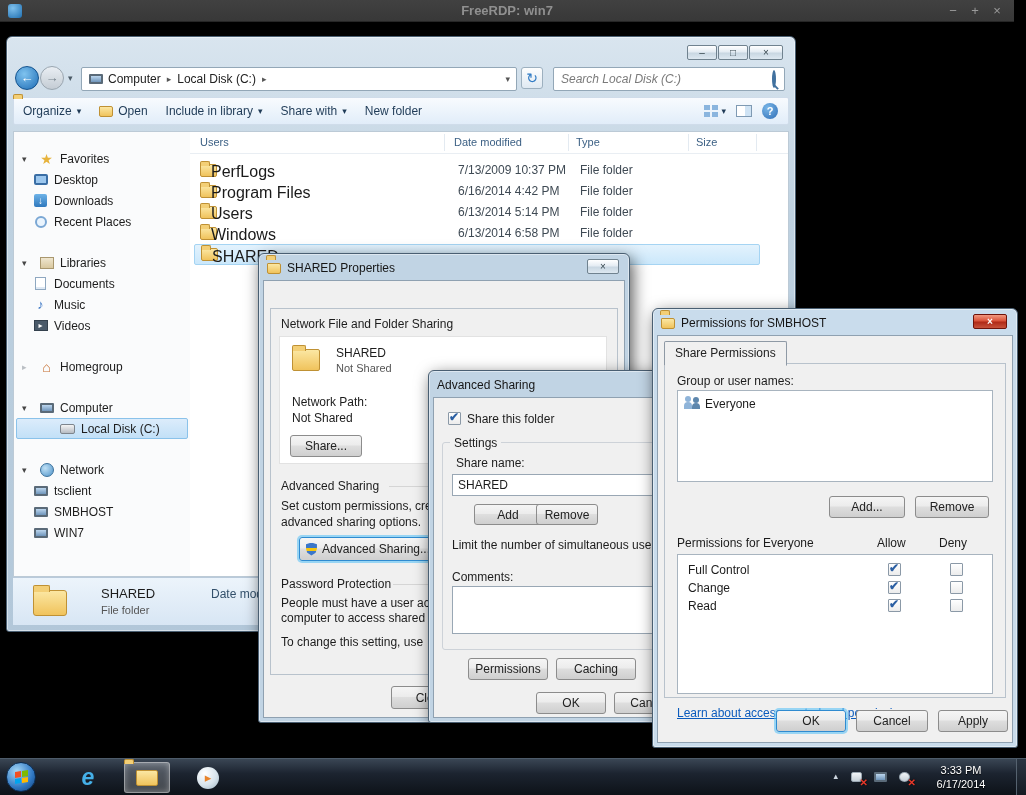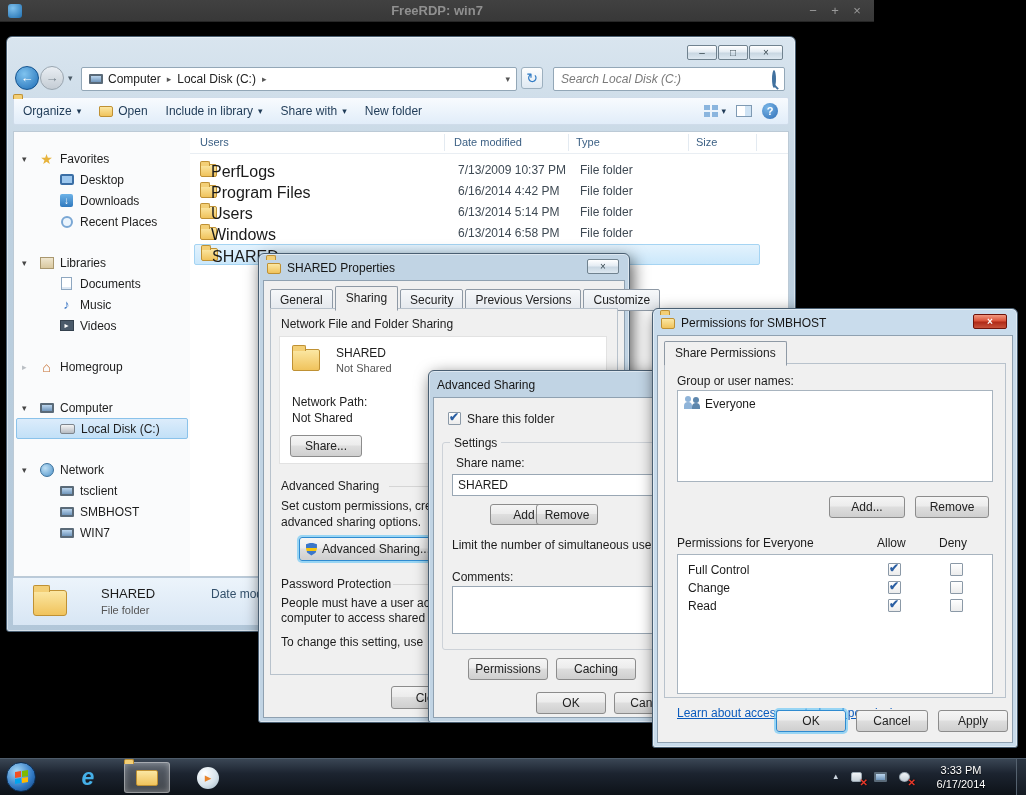--- a/index.html
+++ b/index.html
@@ -1,20 +1,20 @@
 <!DOCTYPE html>
 <html><head>
 <meta charset="utf-8">
 <style>
   *{margin:0;padding:0;box-sizing:border-box}
   body{font-family:"Liberation Sans",sans-serif;background:#222}
   #screen{position:relative;width:1026px;height:795px;background:#000;overflow:hidden}
 
   
-  #frdp{position:absolute;left:0;top:0;width:874px;height:22px;background:linear-gradient(#414141,#383838);border-bottom:1px solid #262626}
+  #frdp{position:absolute;left:0;top:0;width:1014px;height:22px;background:linear-gradient(#414141,#383838);border-bottom:1px solid #262626}
   #frdp .logo{position:absolute;left:8px;top:4px;width:14px;height:14px;border-radius:3px;background:radial-gradient(circle at 35% 30%,#7fc0ec,#1f6fb0)}
   #frdp .t{position:absolute;left:0;right:0;top:3px;text-align:center;font-size:13px;font-weight:bold;color:#909090}
   #frdp .c{position:absolute;top:2px;width:18px;height:18px;color:#9a9a9a;font-size:13px;text-align:center;line-height:18px}
 
   
   .glass{position:absolute;background:#c1d4e4;border:1px solid #4a5f72;border-radius:6px 6px 3px 3px;box-shadow:3px 5px 16px rgba(0,0,0,.65),inset 0 0 0 1px rgba(255,255,255,.45)}
   .dlg-title{position:absolute;left:8px;top:5px;height:18px;display:flex;align-items:center;gap:6px;font-size:12px;color:#161616;white-space:nowrap}
   .body{position:absolute;left:4px;right:4px;top:26px;bottom:4px;background:#f0f0f0;border:1px solid #8fa1b1}
   .capbtn{position:absolute;height:15px;border:1px solid #70828f;border-radius:2px;background:linear-gradient(#ffffff,#e4ecf3 45%,#c9d7e2 55%,#dde8f1);color:#37474f;font-size:10px;text-align:center;line-height:13px}
   .capbtn.red{background:linear-gradient(#f2987f,#d9533a 45%,#b02a17 55%,#c6523b);border-color:#6e130a;color:#fff;font-weight:bold}
@@ -42,21 +42,21 @@
   #explorer{left:6px;top:36px;width:790px;height:596px;z-index:10;background:linear-gradient(#d9e5ef,#bed1e0 30%,#b2c7d9)}
   .addr{position:absolute;top:30px;height:24px;background:#fff;border:1px solid #93a7b7;border-radius:2px;display:flex;align-items:center;font-size:12px;color:#222}
   .circ{position:absolute;top:29px;width:24px;height:24px;border-radius:50%;text-align:center;line-height:22px;font-size:13px}
   .cmdbar{position:absolute;top:60px;left:6px;right:6px;height:28px;background:linear-gradient(#f8fbfe,#e1edf9);border:1px solid #cfdcea;border-radius:2px;display:flex;align-items:center;font-size:12px;color:#1f3b57}
   .cmd{display:flex;align-items:center;gap:5px;padding:0 9px;height:100%;}
   #main{position:absolute;top:94px;left:6px;right:6px;bottom:54px;background:#fff;border:1px solid #bccad6;overflow:hidden}
   #nav{position:absolute;left:0;top:0;bottom:0;width:176px;background:#fafbfc;padding-top:16px}
   .nav-item{display:flex;align-items:center;height:21px;padding-left:24px;font-size:12px;color:#1d1d1d;position:relative;white-space:nowrap}
   .nav-item .exp{position:absolute;left:8px;font-size:9px;color:#454545}
   .nav-item .exp.pale{color:#b9bec3}
-  .nav-item.child{padding-left:44px}
+  .nav-item.child{padding-left:18px}
   .nav-item.sel{background:linear-gradient(#dcecfb,#c2e0f7);border:1px solid #8ac2ea;border-radius:2px;width:172px;margin-left:2px;padding-left:42px}
   .nico{display:inline-flex;align-items:center;justify-content:center;width:17px;height:16px;margin-right:5px;flex:none}
   #files{position:absolute;left:176px;right:0;top:0;bottom:0}
   .colhead{position:absolute;top:0;font-size:11px;color:#3d6185}
   .colsep{position:absolute;top:2px;height:17px;width:1px;background:#e3eaf1}
   .frow{position:absolute;left:4px;width:566px;height:21px}
   .frow .nm{position:absolute;left:17px;top:3px;font-size:16px;color:#1a1a1a}
   .frow .dt{position:absolute;left:264px;top:3px;font-size:12px;color:#3f4a54}
   .frow .tp{position:absolute;left:386px;top:3px;font-size:12px;color:#3f4a54}
   .frow.sel{background:linear-gradient(#e3f2fd,#cbe8fb);border:1px solid #a5d4f3;border-radius:2px}
@@ -323,23 +323,20 @@
     </div>
   </div>
 
   <div class="glass" style="left:258px;top:253px;width:372px;height:470px;z-index:20">
     <div class="dlg-title">
       <span class="fold" style="position:static;width:14px;height:11px;display:inline-block"></span>
       <span>SHARED Properties</span>
     </div>
     <span class="capbtn" style="right:10px;top:5px;width:32px">×</span>
     <div class="body">
-      <div style="position:absolute;left:6px;top:4px;white-space:nowrap">
-        <span class="tab">General</span><span class="tab active">Sharing</span><span class="tab">Security</span><span class="tab">Previous Versions</span><span class="tab">Customize</span>
-      </div>
       <div class="page" style="left:6px;right:6px;top:27px;bottom:42px">
         <span class="txt" style="left:10px;top:8px">Network File and Folder Sharing</span>
         <div class="white-panel" style="left:8px;top:27px;right:10px;height:128px">
           <span class="fold mid" style="left:12px;top:12px"></span>
           <span class="txt" style="left:56px;top:9px">SHARED</span>
           <span class="txt gray" style="left:56px;top:25px;font-size:11px">Not Shared</span>
           <span class="txt" style="left:12px;top:58px">Network Path:</span>
           <span class="txt" style="left:12px;top:74px">Not Shared</span>
           <span class="btn" style="left:10px;top:98px;width:72px;height:22px">Share...</span>
         </div>
@@ -367,21 +364,21 @@
     </div>
     <div class="body">
       <span class="cb on" style="left:14px;top:14px"></span>
       <span class="txt" style="left:33px;top:14px">Share this folder</span>
       <div class="group" style="left:8px;top:44px;width:332px;height:208px"></div>
       <span class="group-label" style="left:16px;top:38px">Settings</span>
       <span class="txt" style="left:22px;top:58px">Share name:</span>
       <div class="white-panel" style="left:18px;top:76px;width:300px;height:22px;border-color:#99a7b4">
         <span class="txt" style="left:5px;top:3px">SHARED</span>
       </div>
-      <span class="btn" style="left:56px;top:106px;width:68px;height:21px">Add</span>
+      <span class="btn" style="left:40px;top:106px;width:68px;height:21px">Add</span>
       <span class="btn" style="left:102px;top:106px;width:62px;height:21px">Remove</span>
       <span class="txt" style="left:18px;top:140px">Limit the number of simultaneous users</span>
       <span class="txt" style="left:18px;top:172px">Comments:</span>
       <div class="white-panel" style="left:18px;top:188px;width:300px;height:48px;border-color:#99a7b4"></div>
       <span class="btn" style="left:34px;top:260px;width:80px;height:22px">Permissions</span>
       <span class="btn" style="left:122px;top:260px;width:80px;height:22px">Caching</span>
       <span class="btn" style="left:102px;top:294px;width:70px;height:22px">OK</span>
       <span class="btn" style="left:180px;top:294px;width:70px;height:22px">Cancel</span>
     </div>
   </div>

